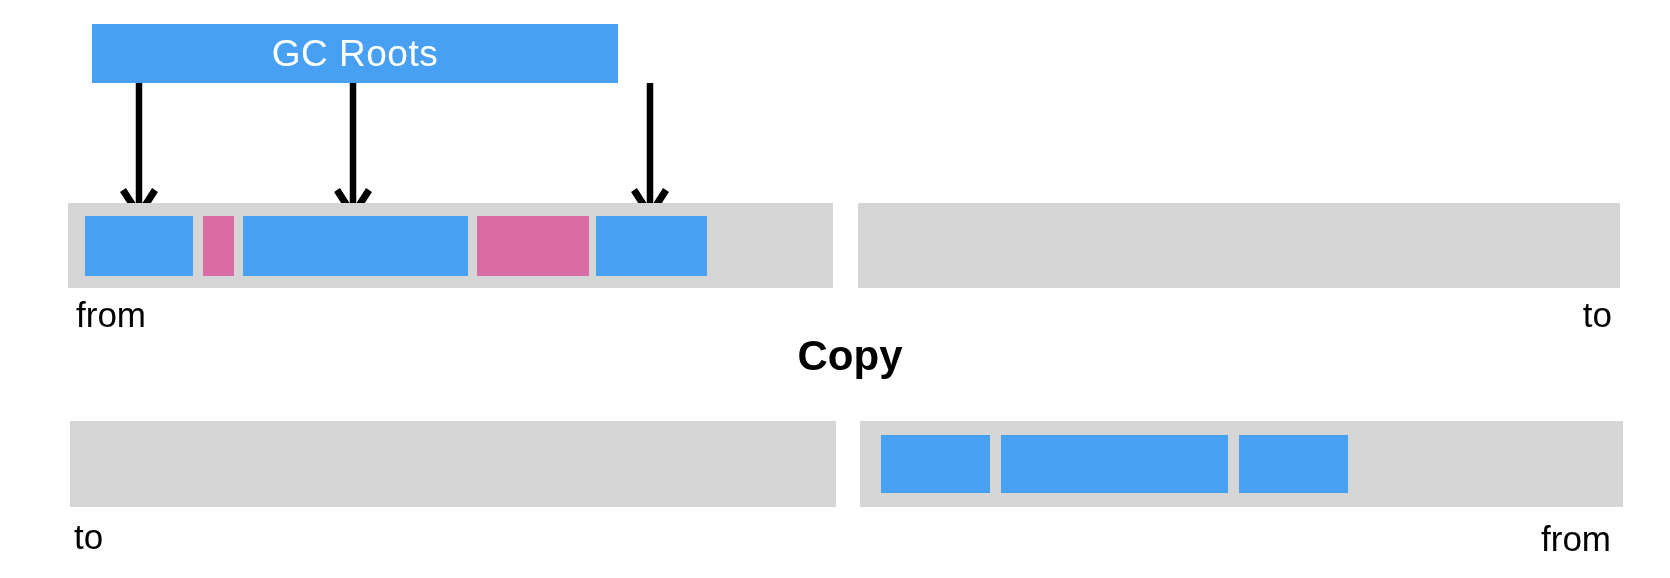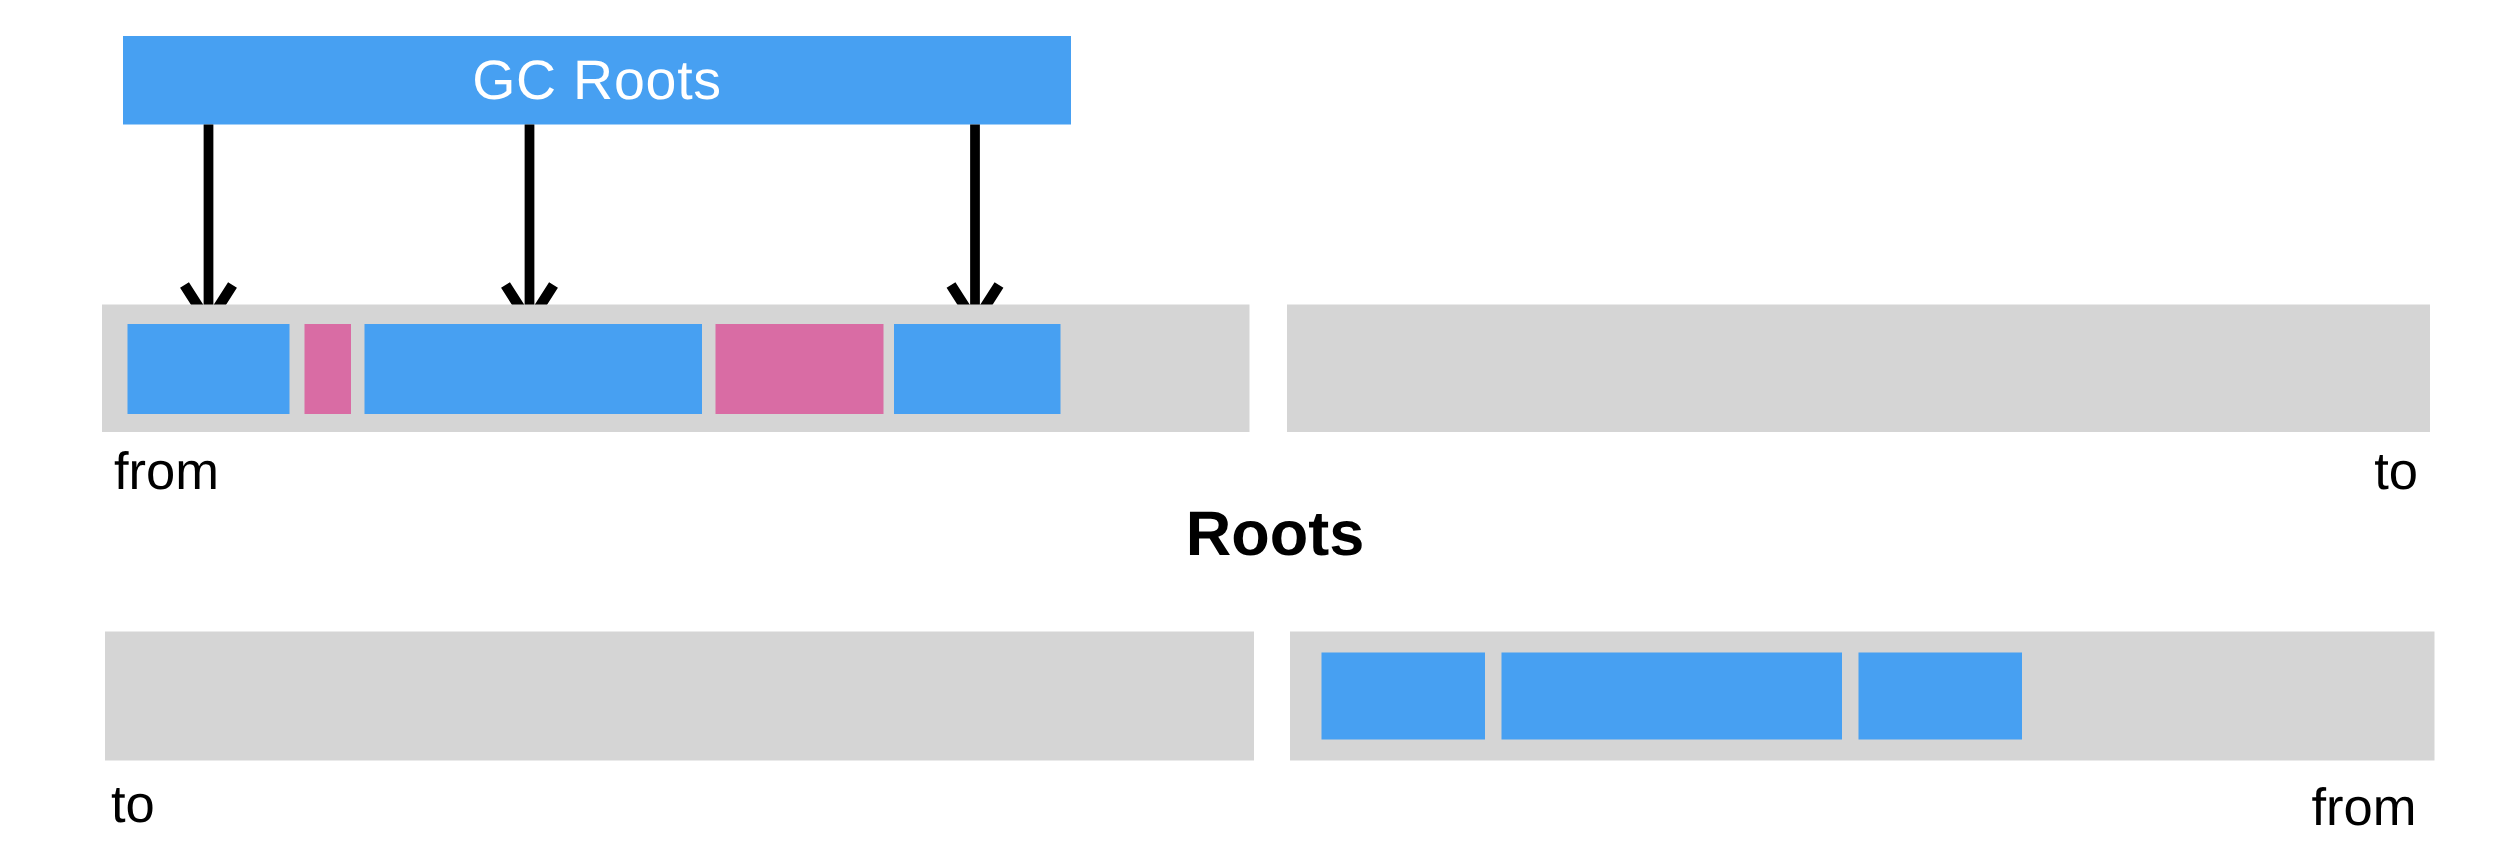--- a/index.html
+++ b/index.html
@@ -10,23 +10,23 @@
   }
   .canvas {
     position: relative;
     width: 1670px;
     height: 578px;
     background: #ffffff;
     overflow: hidden;
   }
   .gc-roots {
     position: absolute;
-    left: 82px;
+    left: 92px;
     top: 24px;
-    width: 632px;
+    width: 526px;
     height: 59px;
     display: flex;
     align-items: center;
     justify-content: center;
     font-size: 37px;
     letter-spacing: 0.5px;
   }
   .arrow-layer {
     position: absolute;
     left: 0;
@@ -104,15 +104,15 @@
     </div>
 
   <div class="space-label" id="space-label-0" style="left: 76px; top: 294px; color: rgb(0, 0, 0);">from</div>
 
   <div class="space-label align-right" id="space-label-1" style="right: 58px; top: 294px; color: rgb(0, 0, 0);">to</div>
 
   <div class="space-label" id="space-label-2" style="left: 74px; top: 516px; color: rgb(0, 0, 0);">to</div>
 
   <div class="space-label align-right" id="space-label-3" style="right: 59px; top: 518px; color: rgb(0, 0, 0);">from</div>
 
-  <div class="copy-label">Roots</div>
+  <div class="copy-label">Copy</div>
 
 </div>
 
 </body></html>

